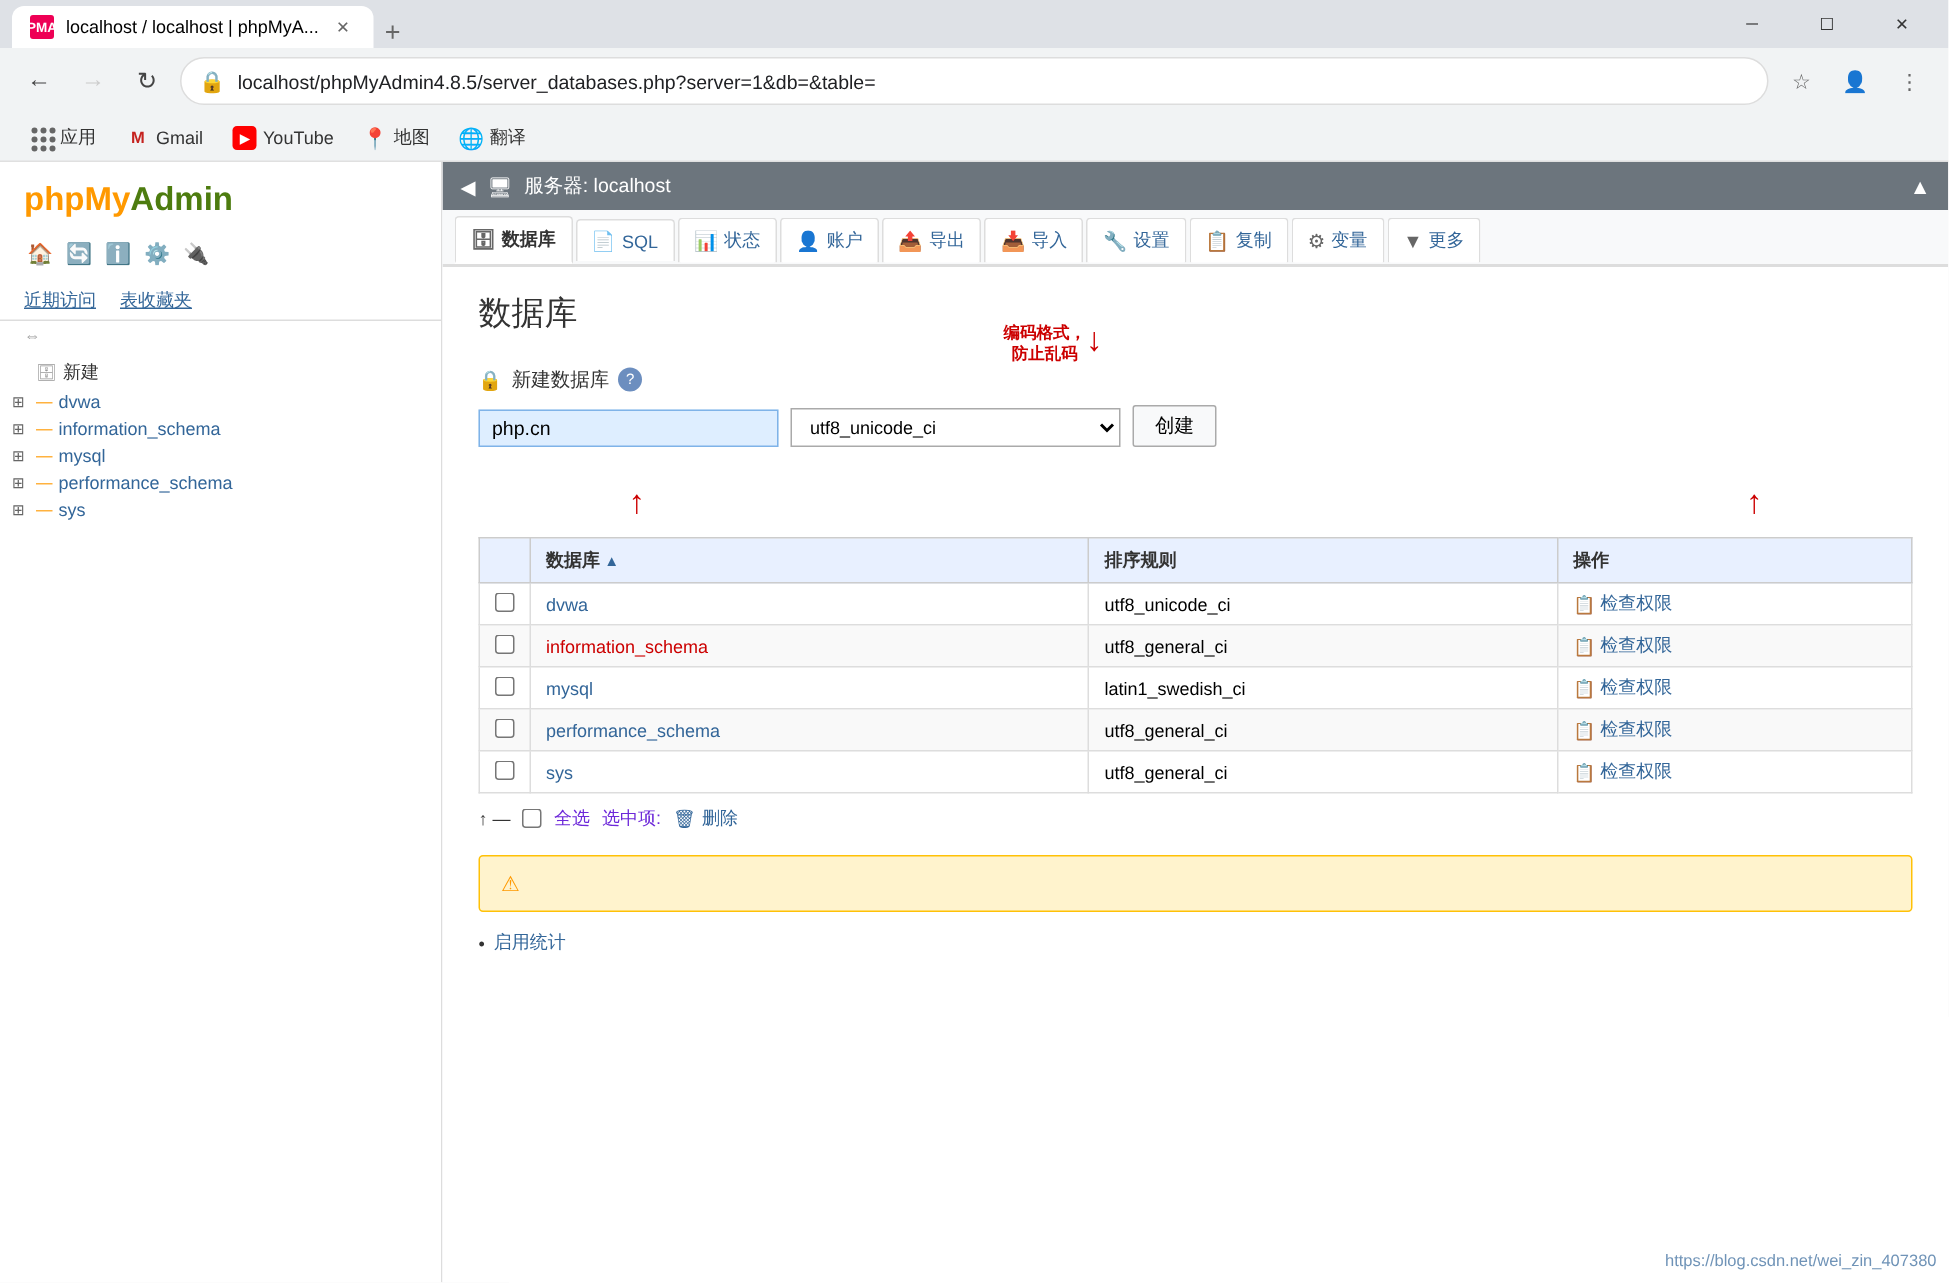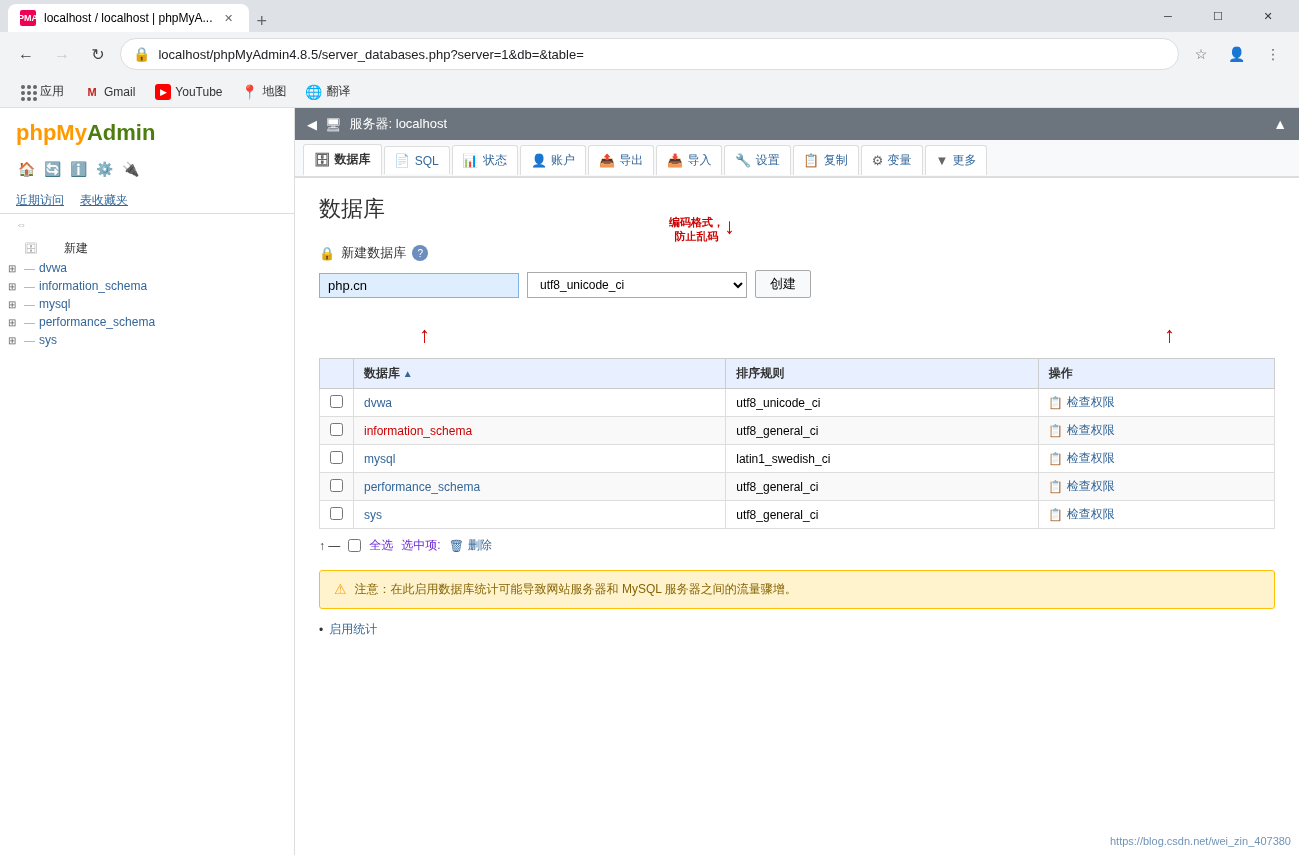--- a/index.html
+++ b/index.html
@@ -46,21 +46,21 @@
     .pma-logo-text { font-size: 22px; font-weight: bold; }
     .pma-icons { display: flex; gap: 4px; padding: 4px 16px 8px; }
     .pma-icon-btn { width: 22px; height: 22px; display: flex; align-items: center; justify-content: center; cursor: pointer; font-size: 14px; }
     .sidebar-tabs { display: flex; gap: 16px; padding: 4px 16px; border-bottom: 1px solid #ddd; align-items: center; }
     .sidebar-tab { font-size: 12px; color: #369; cursor: pointer; text-decoration: underline; }
     .sidebar-link-icon { color: #999; font-size: 11px; padding: 4px 16px; }
     .sidebar-tree { flex: 1; overflow-y: auto; padding: 4px 0; }
     .tree-item { display: flex; align-items: center; gap: 4px; padding: 2px 8px; cursor: pointer; font-size: 12px; }
     .tree-expand { color: #666; font-size: 10px; width: 12px; }
     .tree-label { color: #369; }
-    .tree-label.new { color: #333; margin-left: 22px; }
+    .tree-label.new { color: #333; }
 
     
     .main-panel { flex: 1; display: flex; flex-direction: column; overflow: hidden; background: #fff; }
     
     
     .server-header { background: #6c757d; color: #fff; height: 32px; display: flex; align-items: center; padding: 0 12px; gap: 8px; font-size: 13px; }
     .expand-btn { margin-left: auto; cursor: pointer; color: #fff; font-size: 14px; }
 
     
     .nav-tabs { display: flex; align-items: center; padding: 4px 8px 0; background: #f8f9fa; border-bottom: 2px solid #ddd; gap: 2px; }
@@ -376,21 +376,20 @@
             <span class="selected-label">全选</span>
             <span class="selected-label">选中项:</span>
             <a href="#" class="delete-btn">
               <span>🗑</span>
               <span>删除</span>
             </a>
           </div>
 
           <div class="notice-box">
             <span class="notice-icon">⚠</span>
-            <span>注意：在此启用数据库统计可能导致网站服务器和 MySQL 服务器之间的流量骤增。</span>
           </div>
 
           <div class="enable-stats">
             <div class="enable-stats-item">
               <span class="bullet">•</span>
               <a href="#" class="db-link">启用统计</a>
             </div>
           </div>
         </div>
       </div>

